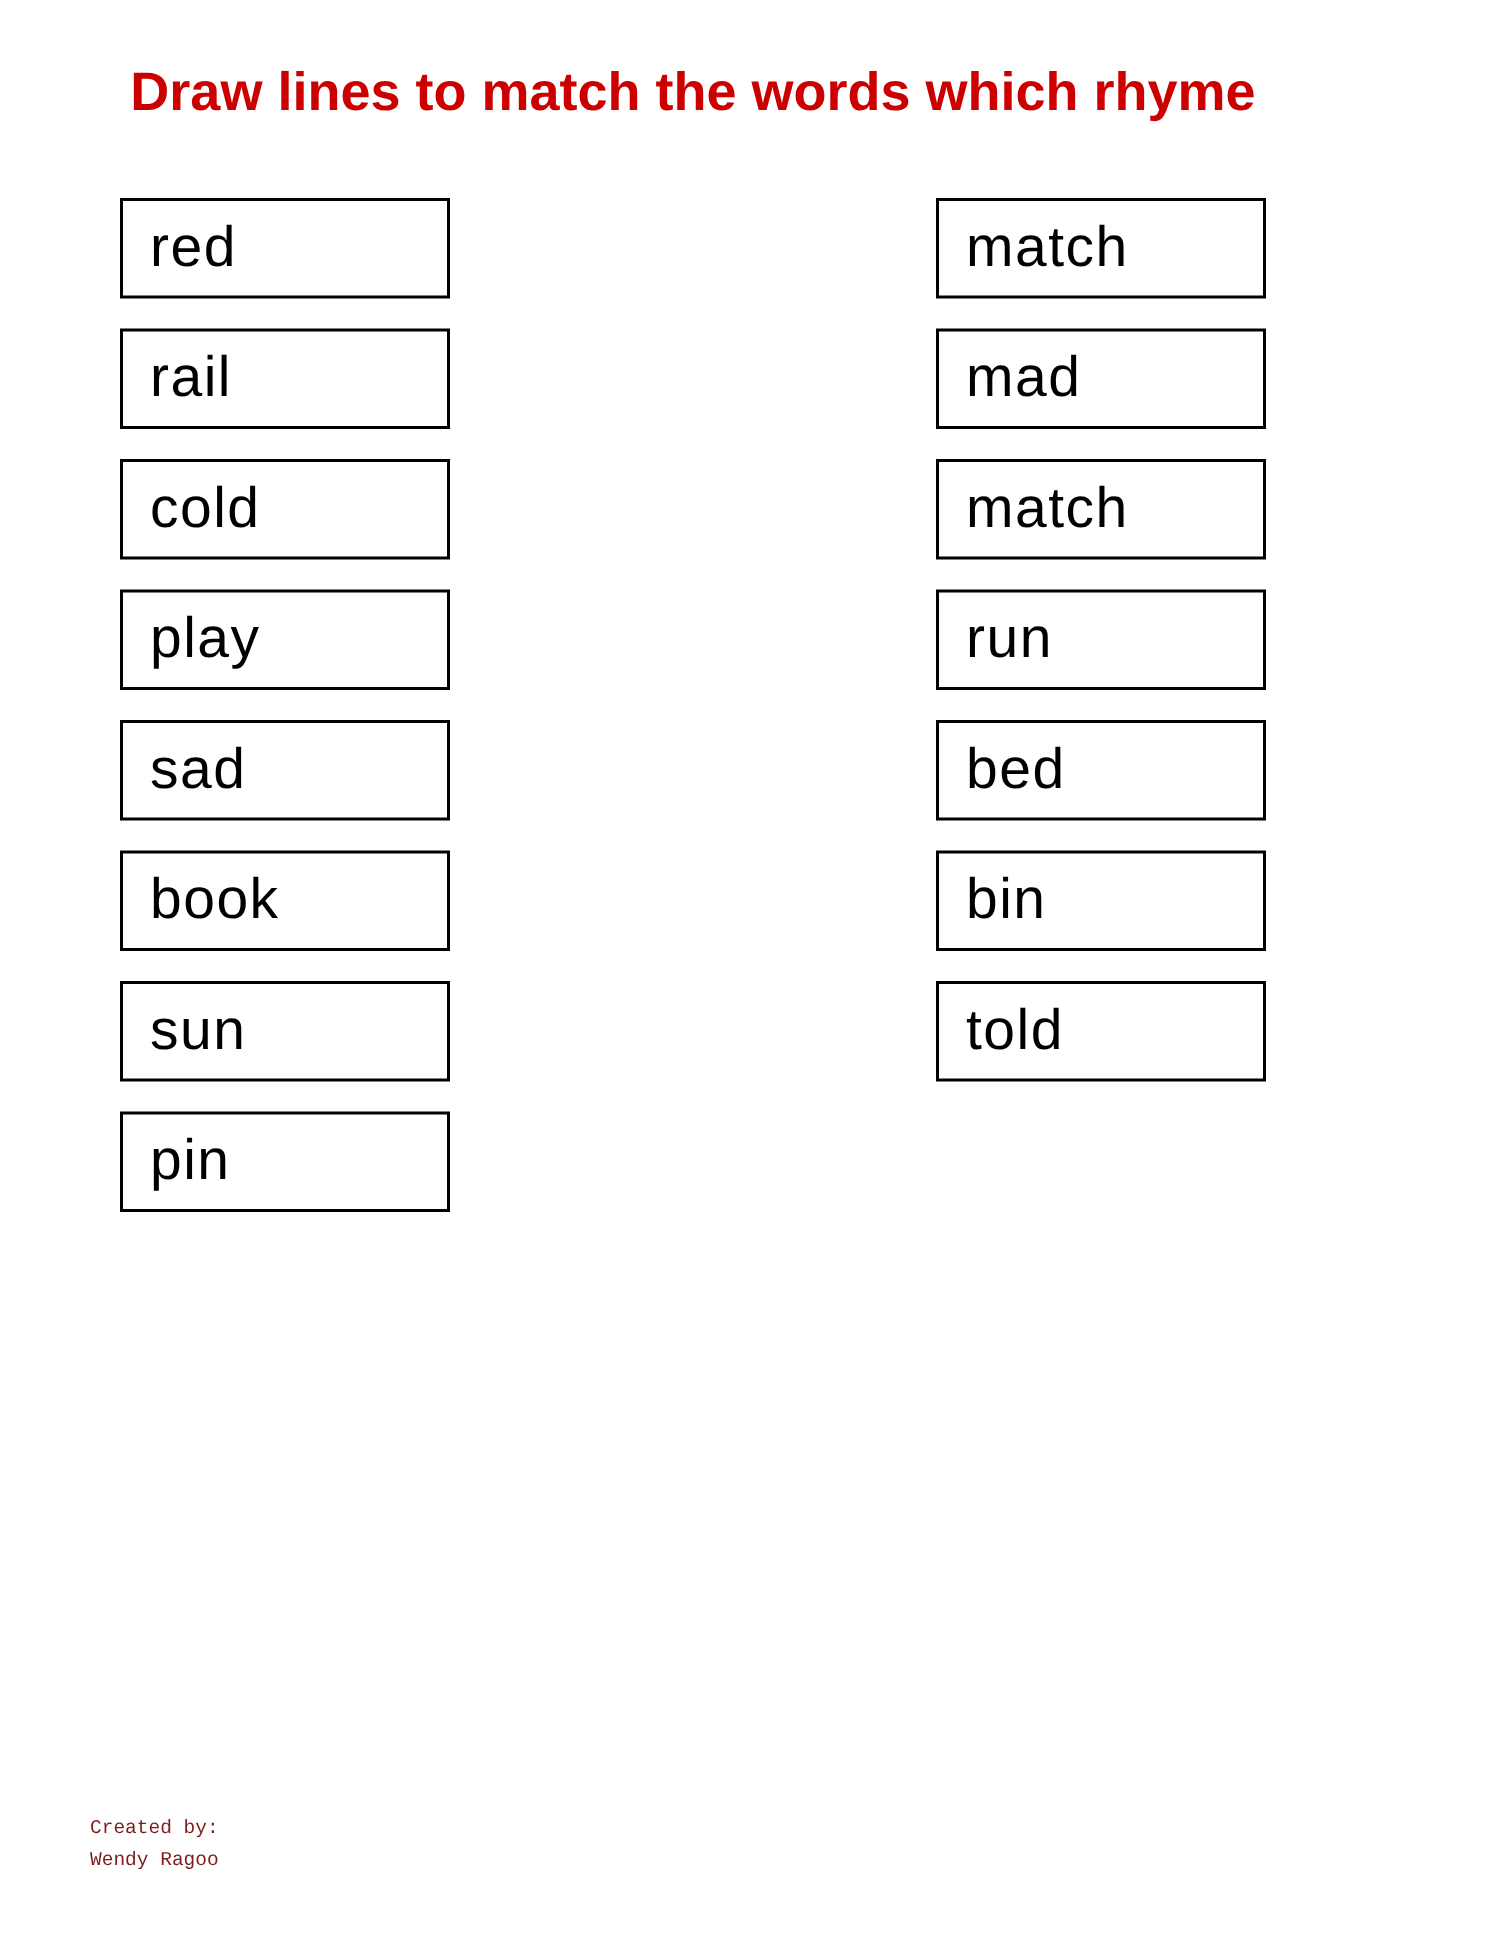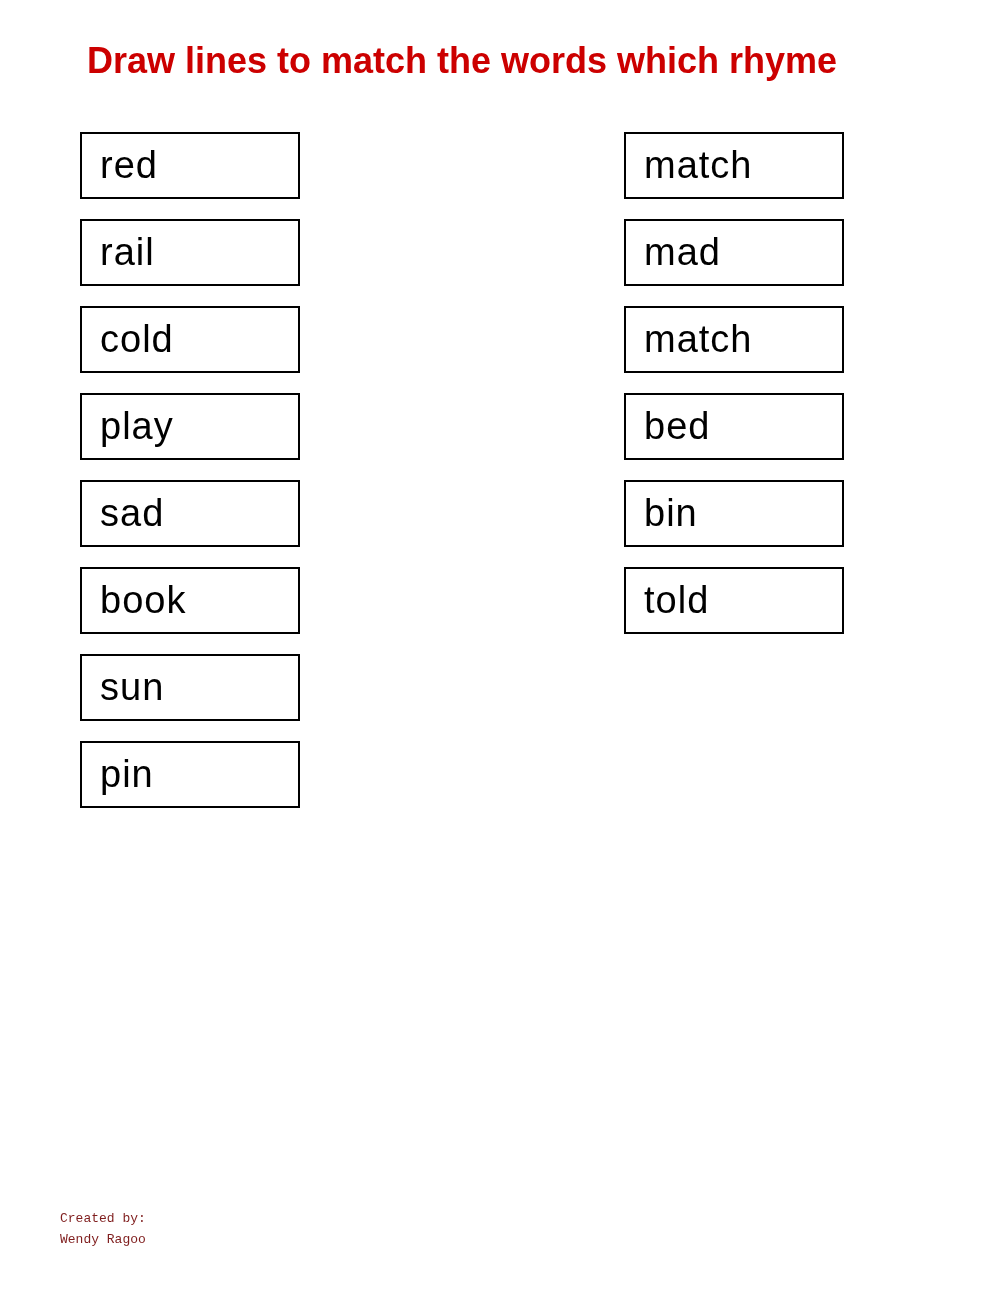--- a/index.html
+++ b/index.html
@@ -94,20 +94,21 @@
       <div class="word-box">sad</div>
       <div class="word-box">book</div>
       <div class="word-box">sun</div>
       <div class="word-box">pin</div>
     </div>
 
     <div class="column right-column">
       <div class="word-box">match</div>
       <div class="word-box">mad</div>
       <div class="word-box">match</div>
+      <div class="word-box">run</div>
       <div class="word-box">bed</div>
       <div class="word-box">bin</div>
       <div class="word-box">told</div>
     </div>
 
   </div>
 
   <div class="footer">
     <div>Created by:</div>
     <div>Wendy Ragoo</div>

